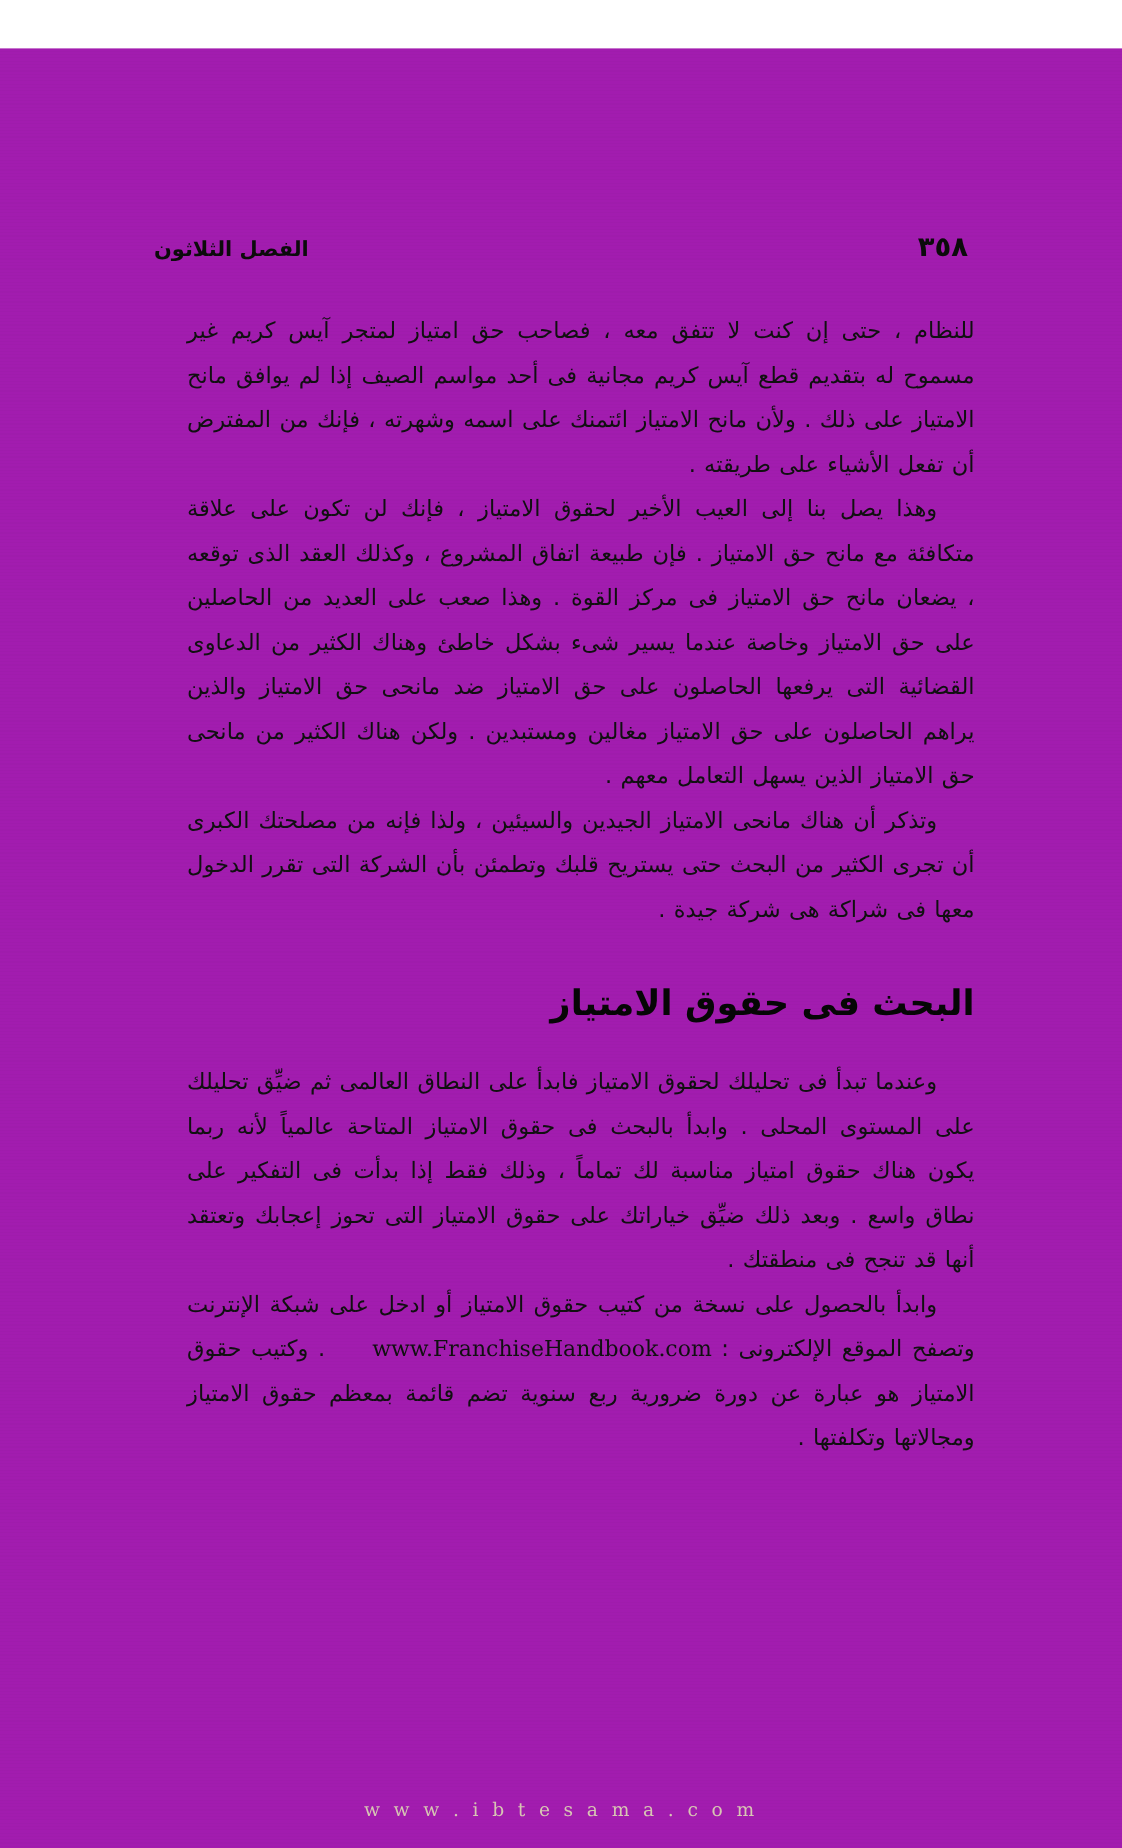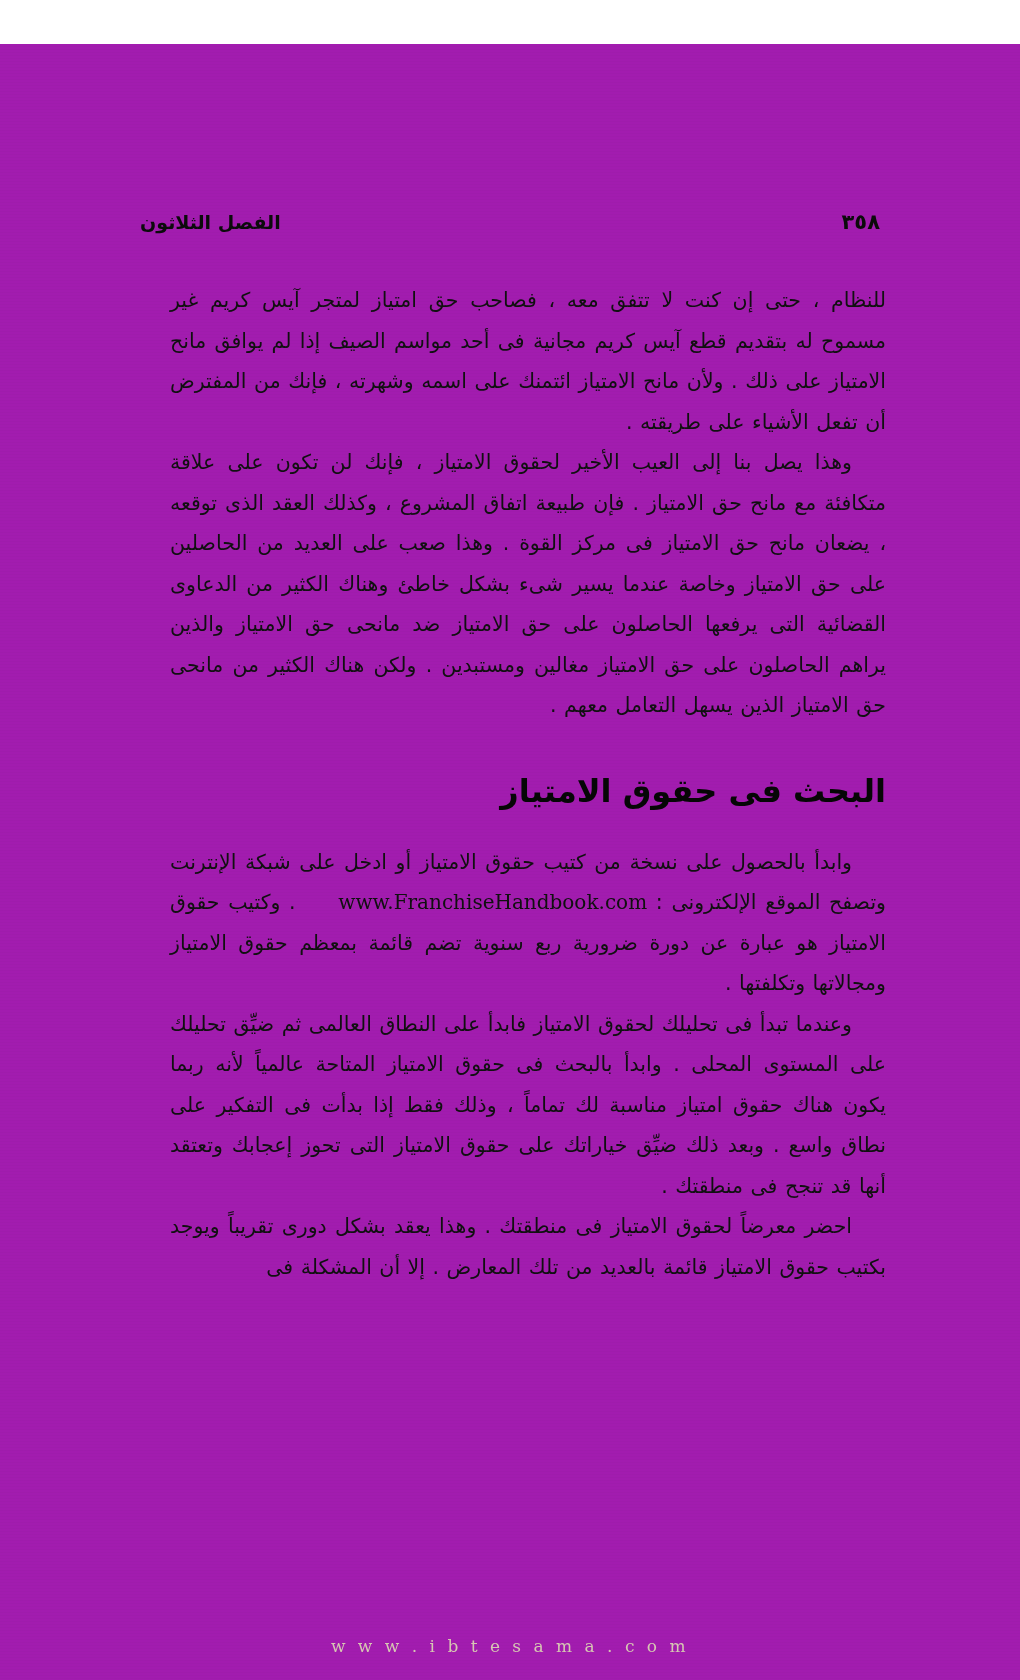--- a/index.html
+++ b/index.html
@@ -42,21 +42,21 @@
     font-size: 19px;
     font-weight: bold;
     color: #0b0b0b;
     direction: rtl;
     letter-spacing: 0px;
     white-space: nowrap;
     margin-right: 240px;
   }
   .folio {
     font-family: "DejaVu Sans", sans-serif;
-    font-size: 21px;
+    font-size: 25px;
     font-weight: bold;
     color: #0b0b0b;
     direction: rtl;
     white-space: nowrap;
     letter-spacing: 2px;
   }
 
   
   .body-col {
     position: absolute;
@@ -144,28 +144,28 @@
     <span class="chapter-title">الفصل الثلاثون</span>
     <span class="folio">٣٥٨</span>
   </div>
 
   <div class="body-col">
 
     <p class="para">للنظام ، حتى إن كنت لا تتفق معه ، فصاحب حق امتياز لمتجر آيس كريم غير مسموح له بتقديم قطع آيس كريم مجانية فى أحد مواسم الصيف إذا لم يوافق مانح الامتياز على ذلك . ولأن مانح الامتياز ائتمنك على اسمه وشهرته ، فإنك من المفترض أن تفعل الأشياء على طريقته .</p>
 
     <p class="para indent">وهذا يصل بنا إلى العيب الأخير لحقوق الامتياز ، فإنك لن تكون على علاقة متكافئة مع مانح حق الامتياز . فإن طبيعة اتفاق المشروع ، وكذلك العقد الذى توقعه ، يضعان مانح حق الامتياز فى مركز القوة . وهذا صعب على العديد من الحاصلين على حق الامتياز وخاصة عندما يسير شىء بشكل خاطئ وهناك الكثير من الدعاوى القضائية التى يرفعها الحاصلون على حق الامتياز ضد مانحى حق الامتياز والذين يراهم الحاصلون على حق الامتياز مغالين ومستبدين . ولكن هناك الكثير من مانحى حق الامتياز الذين يسهل التعامل معهم .</p>
 
+    <p class="para indent">وتذكر أن هناك مانحى الامتياز الجيدين والسيئين ، ولذا فإنه من مصلحتك الكبرى أن تجرى الكثير من البحث حتى يستريح قلبك وتطمئن بأن الشركة التى تقرر الدخول معها فى شراكة هى شركة جيدة .</p>
 
     <h2 class="section-heading">البحث فى حقوق الامتياز</h2>
 
+    <p class="para indent">وعندما تبدأ فى تحليلك لحقوق الامتياز فابدأ على النطاق العالمى ثم ضيِّق تحليلك على المستوى المحلى . وابدأ بالبحث فى حقوق الامتياز المتاحة عالمياً لأنه ربما يكون هناك حقوق امتياز مناسبة لك تماماً ، وذلك فقط إذا بدأت فى التفكير على نطاق واسع . وبعد ذلك ضيِّق خياراتك على حقوق الامتياز التى تحوز إعجابك وتعتقد أنها قد تنجح فى منطقتك .</p>
+
     <p class="para indent"><span>وابدأ بالحصول على نسخة من كتيب حقوق الامتياز أو ادخل على شبكة الإنترنت وتصفح الموقع الإلكترونى : </span><span class="latin">www.FranchiseHandbook.com</span><span> . وكتيب حقوق الامتياز هو عبارة عن دورة ضرورية ربع سنوية تضم قائمة بمعظم حقوق الامتياز ومجالاتها وتكلفتها .</span></p>
 
-    <p class="para indent">وعندما تبدأ فى تحليلك لحقوق الامتياز فابدأ على النطاق العالمى ثم ضيِّق تحليلك على المستوى المحلى . وابدأ بالبحث فى حقوق الامتياز المتاحة عالمياً لأنه ربما يكون هناك حقوق امتياز مناسبة لك تماماً ، وذلك فقط إذا بدأت فى التفكير على نطاق واسع . وبعد ذلك ضيِّق خياراتك على حقوق الامتياز التى تحوز إعجابك وتعتقد أنها قد تنجح فى منطقتك .</p>
-
-    <p class="para indent">احضر معرضاً لحقوق الامتياز فى منطقتك . وهذا يعقد بشكل دورى تقريباً ويوجد بكتيب حقوق الامتياز قائمة بالعديد من تلك المعارض . إلا أن المشكلة فى</p>
 
   </div>
 
   <div class="footer-watermark">w w w . i b t e s a m a . c o m</div>
 
   <div class="scan-noise"></div>
 
 </div>
 
 </body></html>

